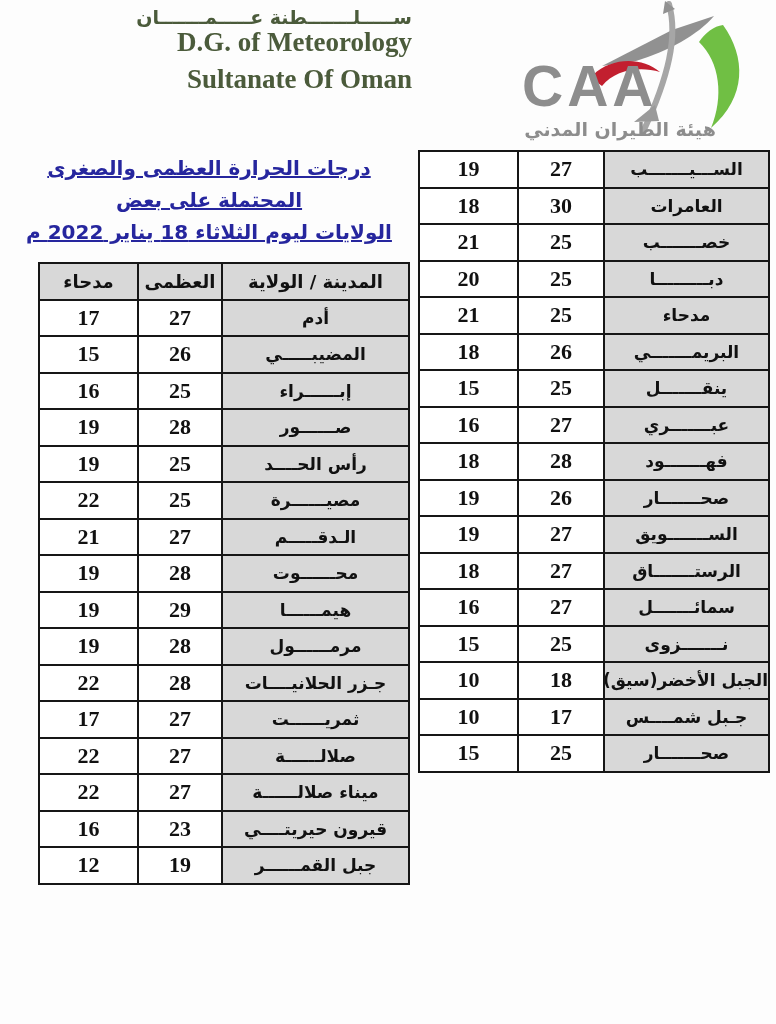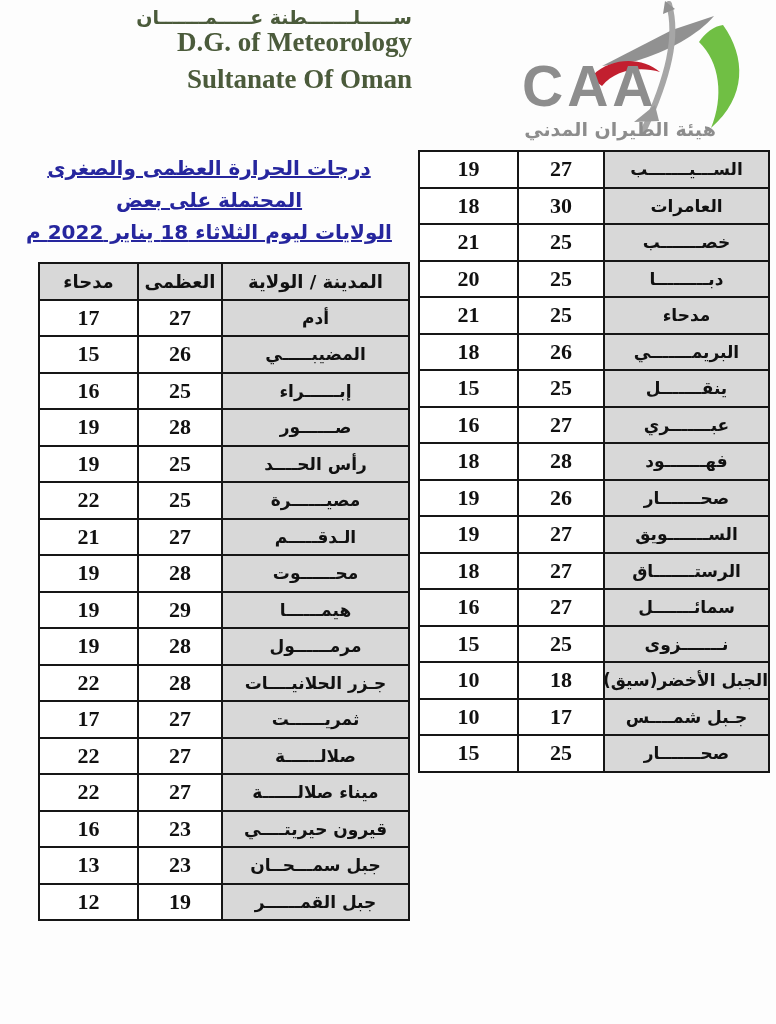--- a/index.html
+++ b/index.html
@@ -188,25 +188,20 @@
         <td class="num">22</td>
         <td class="num">27</td>
         <td class="city">ميناء صلالــــــة</td>
       </tr>
         <tr>
         <td class="num">16</td>
         <td class="num">23</td>
         <td class="city">قيرون حيريتــــي</td>
       </tr>
         <tr>
-        <td class="num">13</td>
-        <td class="num">23</td>
-        <td class="city">جبل سمـــحــان</td>
-      </tr>
-        <tr>
         <td class="num">12</td>
         <td class="num">19</td>
         <td class="city">جبل القمــــــر</td>
       </tr>
       </tbody>
   </table>
 
   <table class="temp-table right-table">
     <colgroup>
         <col style="width:99px">

